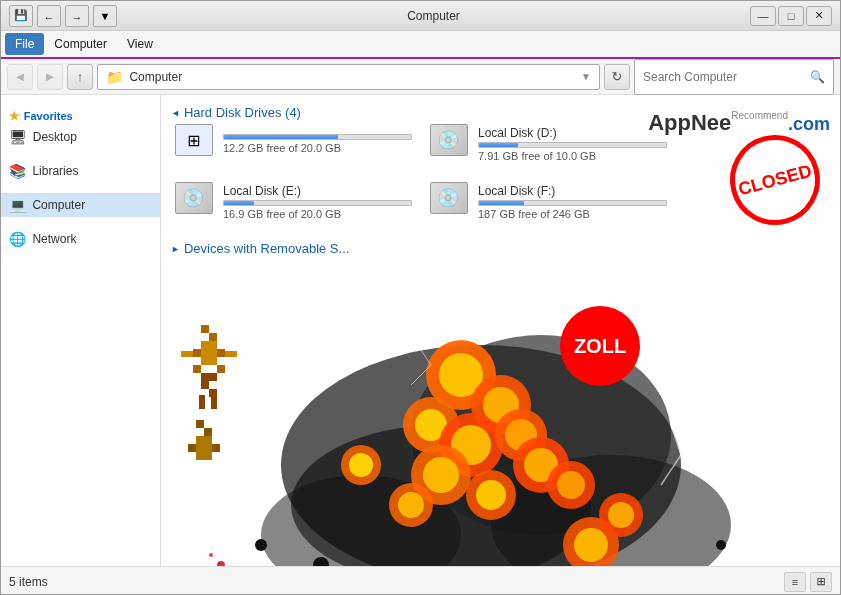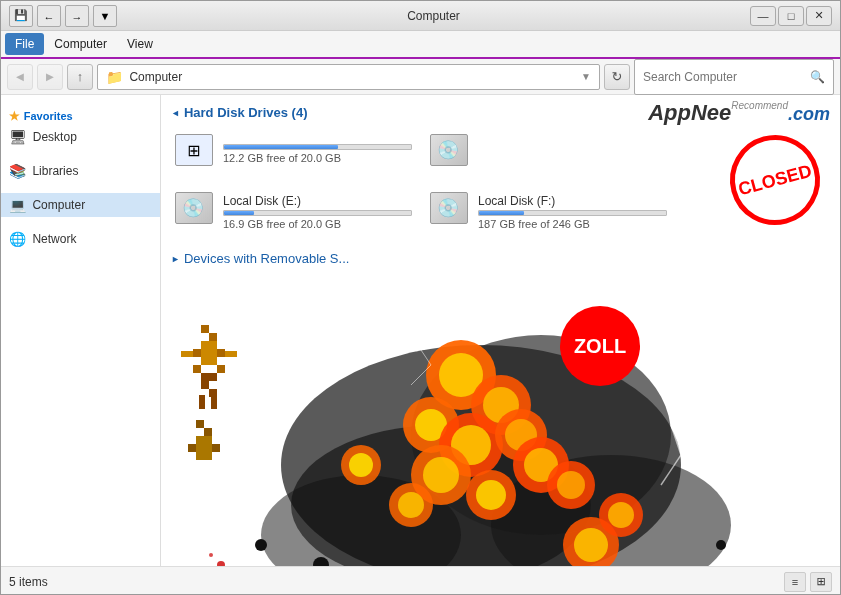--- a/index.html
+++ b/index.html
@@ -206,22 +206,21 @@
     
     .content-area {
       flex: 1;
       padding: 10px;
       overflow: auto;
       position: relative;
     }
     .section-title {
       font-size: 13px;
       color: #1a5fa8;
-      font-weight: bold;
-      margin-bottom: 10px;
+      font-weight: normal;
       display: flex;
       align-items: center;
       gap: 4px;
     }
     .section-title::before { content: '◄'; font-size: 9px; color: #1a5fa8; }
 
     .drives-grid {
       display: grid;
       grid-template-columns: 1fr 1fr;
       gap: 10px;
@@ -282,26 +281,25 @@
       cursor: pointer;
       display: flex;
       align-items: center;
       gap: 4px;
     }
     .devices-title::before { content: '►'; font-size: 9px; color: #1a5fa8; }
 
     
     .appnee-logo {
       position: absolute;
-      top: 5px;
+      top: 15px;
       right: 10px;
       font-size: 22px;
       font-weight: bold;
       color: #333;
-      font-style: italic;
     }
     .appnee-logo span.rec { font-size: 10px; font-weight: normal; color: #888; vertical-align: top; }
 
     
     .closed-stamp {
       position: absolute;
       top: 40px;
       right: 20px;
       width: 90px;
       height: 90px;
@@ -462,20 +460,27 @@
           </div>
           <div class="drive-free">12.2 GB free of 20.0 GB</div>
         </div>
       </div>
 
       <div class="drive-item">
         <div class="drive-icon">
           <div class="drive-icon-img">
             <span style="font-size:18px;">💿</span>
           </div>
+        </div>
+        <div class="drive-info">
+          <div class="drive-name">Local Disk (D:)</div>
+          <div class="drive-bar-bg">
+            <div class="drive-bar-fill" style="width:21%"></div>
+          </div>
+          <div class="drive-free">7.91 GB free of 10.0 GB</div>
         </div>
       </div>
 
       <div class="drive-item">
         <div class="drive-icon">
           <div class="drive-icon-img">
             <span style="font-size:18px;">💿</span>
           </div>
         </div>
         <div class="drive-info">

